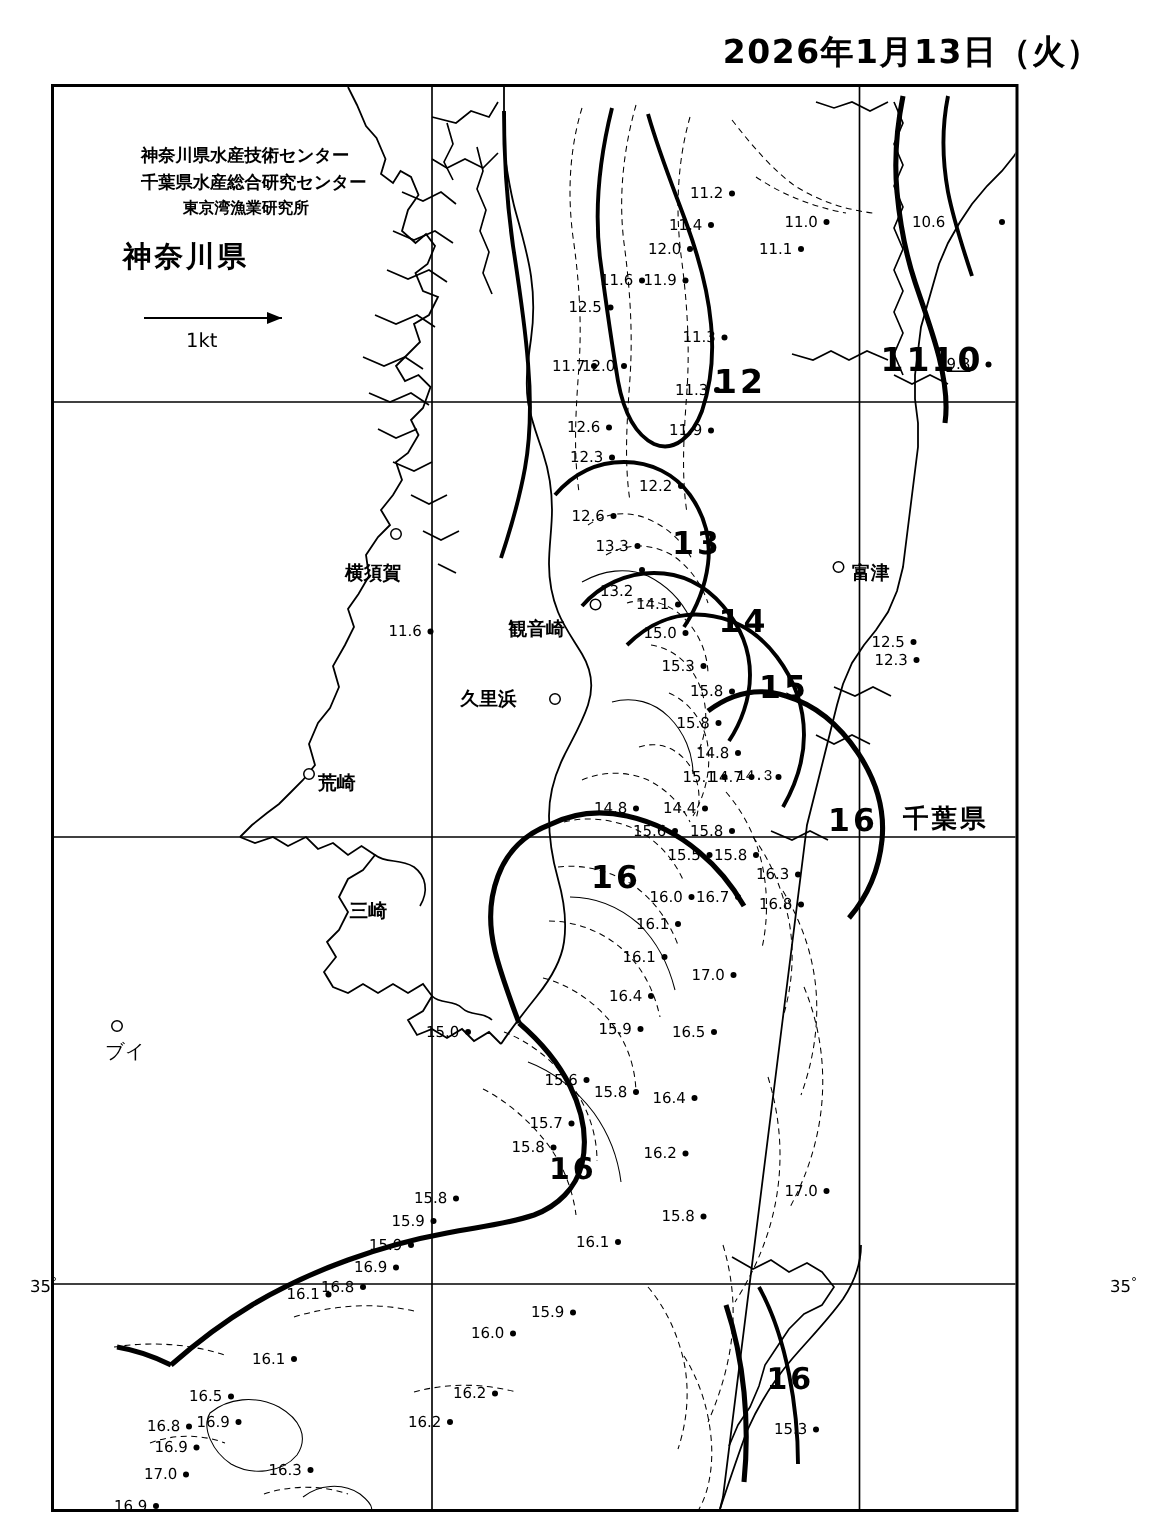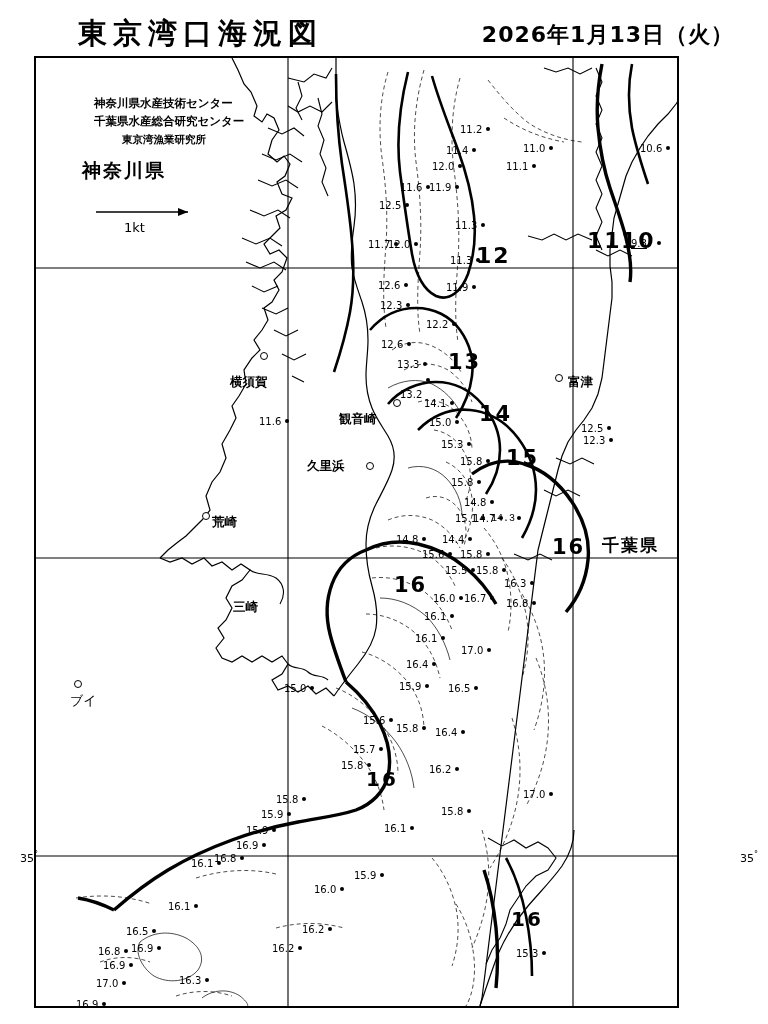--- a/index.html
+++ b/index.html
@@ -51,21 +51,20 @@
   .contourbig{font-weight:bold;font-family:"DejaVu Sans",sans-serif;}
   .val{font-size:10px;font-family:"DejaVu Sans",sans-serif;}
   .dotf{position:absolute;width:4px;height:4px;border-radius:50%;background:#000;}
   .circ{position:absolute;width:8px;height:8px;border:1.5px solid #000;border-radius:50%;box-sizing:border-box;background:#fff;}
 </style>
 </head>
 <body>
 
 <div id="root">
 
-  <div class="title">東京湾口海況図</div>
   <div class="date">2026年1月13日（火）</div>
 
   <div class="frame">
 
     <svg class="mapsvg" width="708" height="948" viewBox="0 0 708 948">
       <defs>
         <style>
           .coast{fill:none;stroke:#000;stroke-width:1.1;}
           .land{fill:none;stroke:#000;stroke-width:1.2;}
           .grid{stroke:#000;stroke-width:1.1;}
@@ -236,21 +235,21 @@
         <div class="lbl contourbig" style="left: 516px; top: 477px; font-size: 21px; letter-spacing: 2px;">16</div>
         <div class="lbl contourbig" style="left: 358px; top: 515px; font-size: 21px; letter-spacing: 2px;">16</div>
         <div class="lbl contourbig" style="left: 330px; top: 709px; font-size: 20px; letter-spacing: 2px;">16</div>
         <div class="lbl contourbig" style="left: 475px; top: 849px; font-size: 20px; letter-spacing: 2px;">16</div>
       </div>
     <div id="values-layer">
         <div class="lbl val" style="left: 424px; top: 66px;">11.2</div>
         <div class="dotf" style="left: 450px; top: 69px;"></div>
         <div class="lbl val" style="left: 487px; top: 85px;">11.0</div>
         <div class="dotf" style="left: 513px; top: 88px;"></div>
-        <div class="lbl val" style="left: 604px; top: 85px;">10.6</div>
+        <div class="lbl val" style="left: 572px; top: 85px;">10.6</div>
         <div class="dotf" style="left: 630px; top: 88px;"></div>
         <div class="lbl val" style="left: 410px; top: 87px;">11.4</div>
         <div class="dotf" style="left: 436px; top: 90px;"></div>
         <div class="lbl val" style="left: 470px; top: 103px;">11.1</div>
         <div class="dotf" style="left: 496px; top: 106px;"></div>
         <div class="lbl val" style="left: 396px; top: 103px;">12.0</div>
         <div class="dotf" style="left: 422px; top: 106px;"></div>
         <div class="lbl val" style="left: 364px; top: 124px;">11.6</div>
         <div class="dotf" style="left: 390px; top: 127px;"></div>
         <div class="lbl val" style="left: 393px; top: 124px;">11.9</div>

